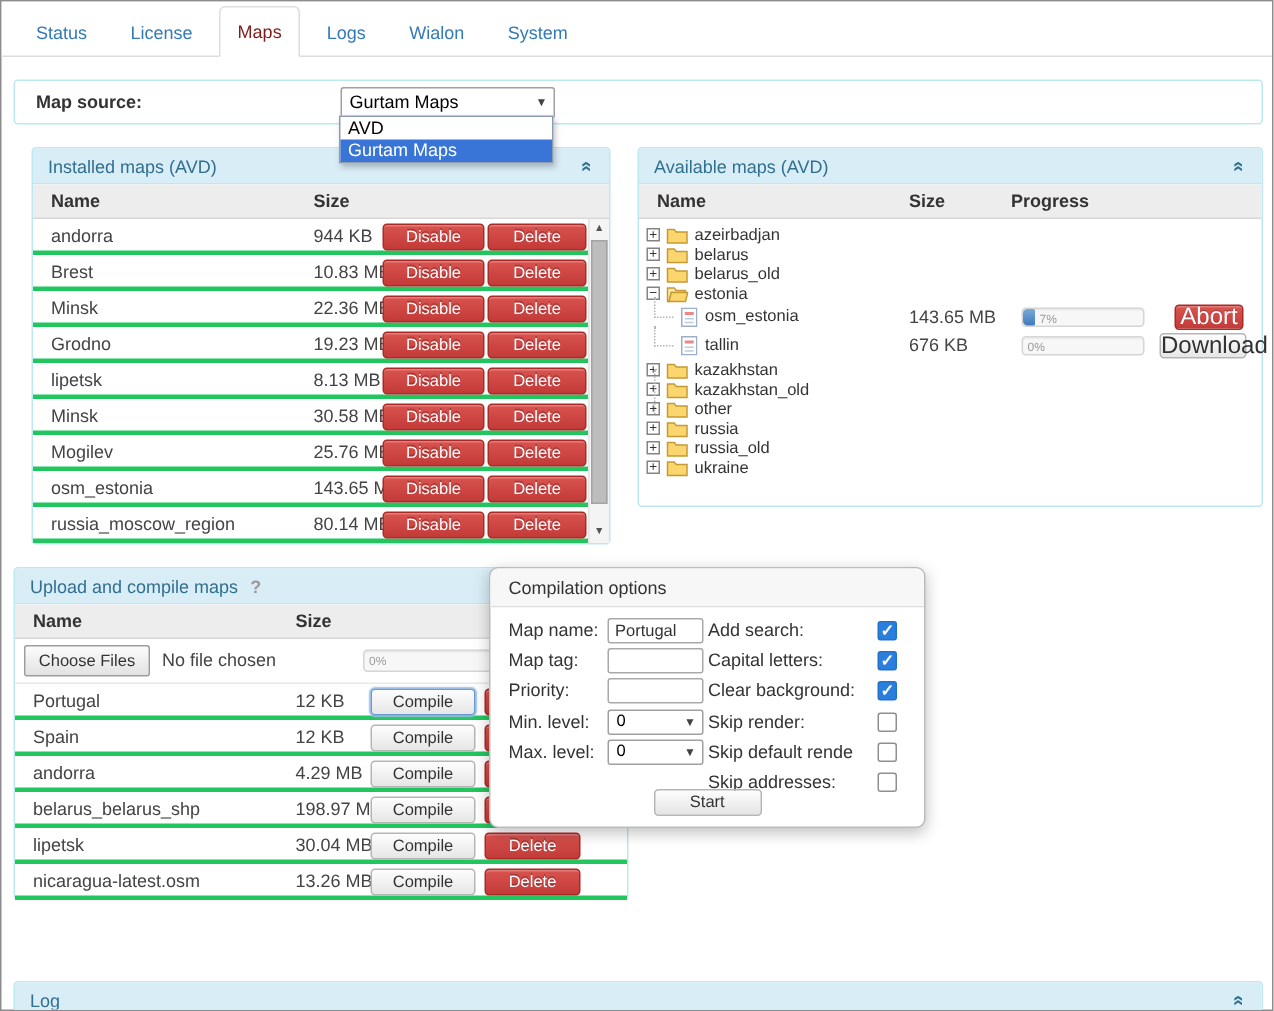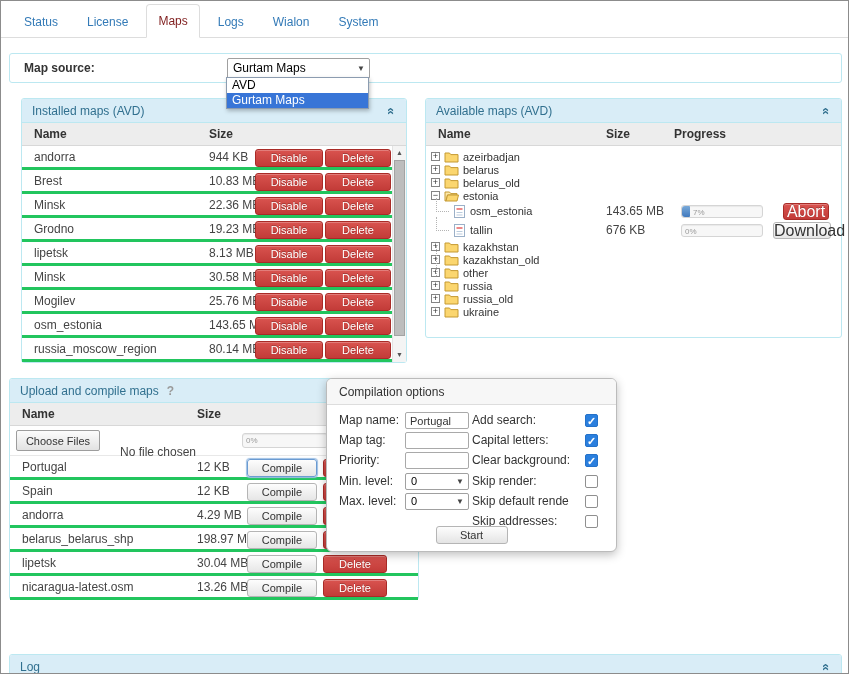--- a/index.html
+++ b/index.html
@@ -78,21 +78,21 @@
   .plabel { position:absolute; left:3px; top:2px; font-size:8px; color:#9a9a9a; line-height:9px; }
   .pfill ~ .plabel { left:11px; }
   .tree-btn { position:absolute; height:17px; font-size:16px; line-height:15px; top:1px; }
 
   
   #upload { left:8px; top:377px; width:410px; height:222px; }
   #upload .panel-header .help { margin-left:8px; color:#9a9a9a; font-weight:bold; cursor:pointer; }
   .upl-row { position:relative; height:30px; border-bottom:1px solid #e8e8e8; font-size:12px; color:#444; }
   .choose-btn { position:absolute; left:6px; top:4px; width:84px; height:21px; font-size:11px;
                 background:linear-gradient(#fcfcfc,#e2e2e2); border:1px solid #9d9d9d; border-radius:2px; color:#333; cursor:pointer; }
-  .nofile { position:absolute; left:98px; top:12px; line-height:29px;margin-left:12px; }
+  .nofile { position:absolute; left:98px; top:0; line-height:29px; }
   .upl-pbar { left:232px; top:7px; width:86px; height:15px; }
   #upload .btn-compile { left:237px; width:70px; }
   #upload .btn-delete { left:313px; width:64px; }
 
   
   #popup { position:absolute; left:325px; top:377px; width:291px; height:174px; background:#fff;
            border:1px solid #bbb; border-radius:6px; box-shadow:0 3px 10px rgba(0,0,0,.25); z-index:40; }
   #popup .ptitle { height:26px; line-height:26px; padding:0 12px; font-size:12px; color:#333;
                    background:#f7f7f7; border-bottom:1px solid #ddd; border-radius:5px 5px 0 0; }
   .prow { position:absolute; height:18px; line-height:17px; font-size:12px; color:#333; }

